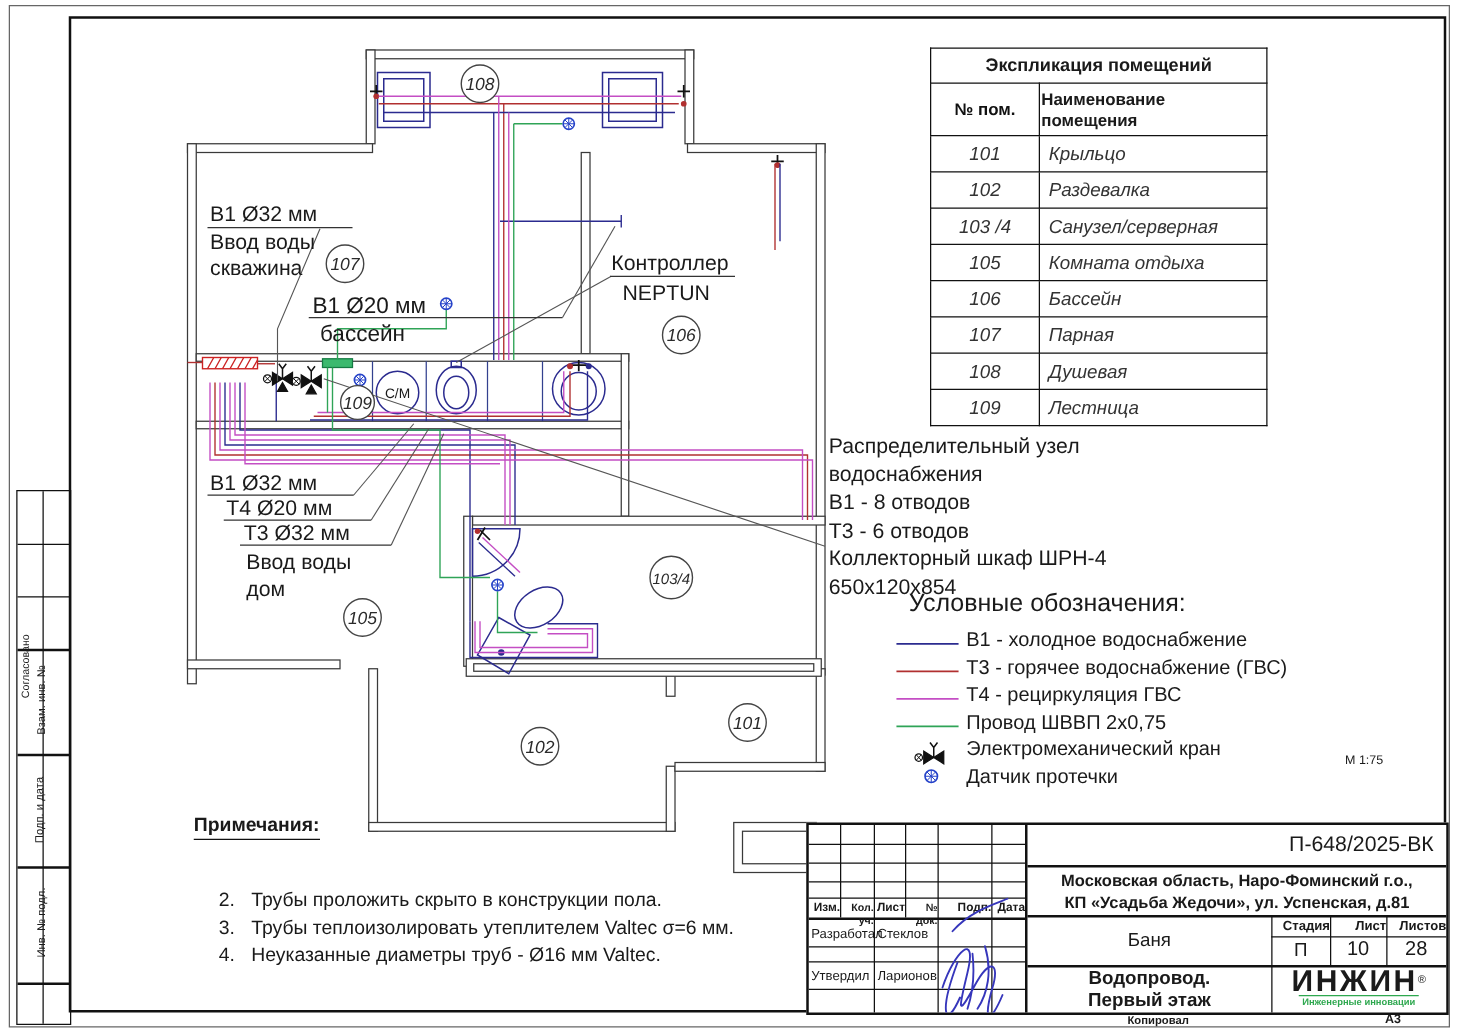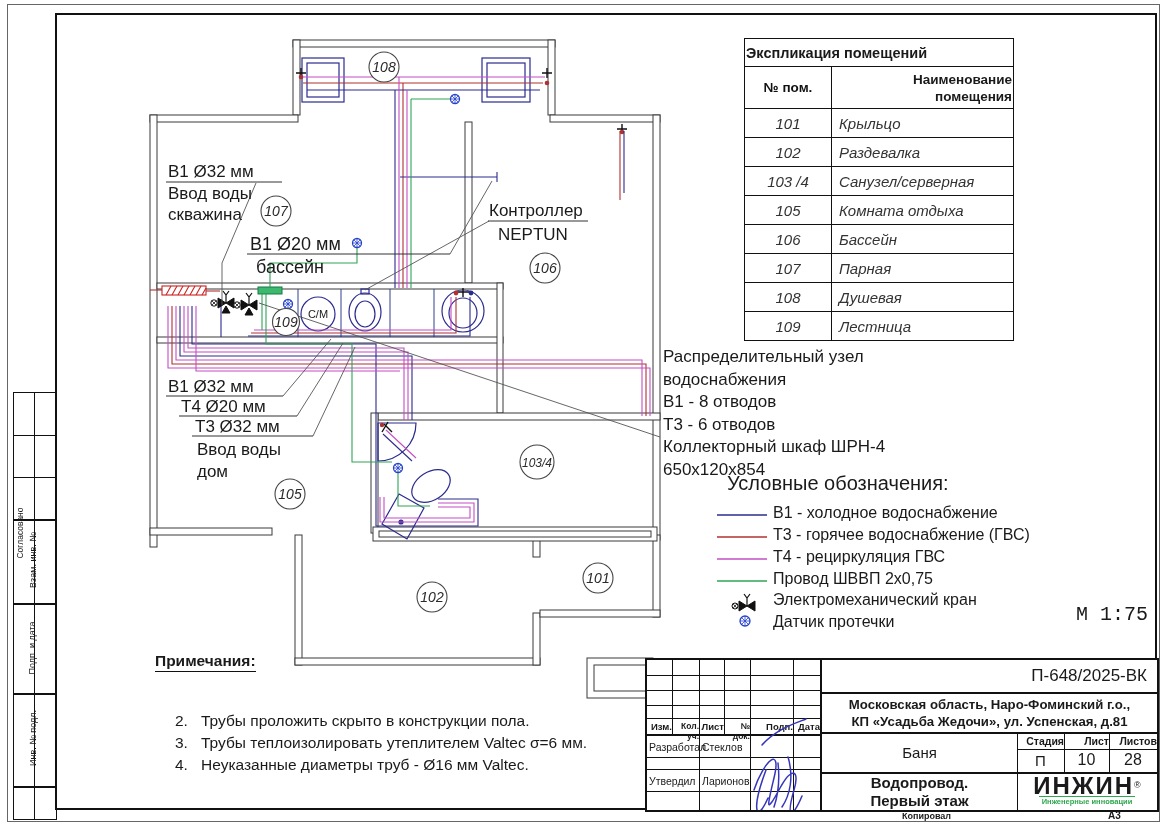--- a/index.html
+++ b/index.html
@@ -10,33 +10,33 @@
   .vl{position:absolute;background:#111;width:1px;}
   
   .outer-edge{left:7px;top:4px;width:1151px;height:816px;border:1px solid #666;}
   .main-frame{left:55px;top:13px;width:1098px;height:793px;border:2.5px solid #111;}
   
   .strip{left:13px;top:392px;width:42px;height:426px;border:1.5px solid #111;}
   .rot{position:absolute;transform-origin:center;transform:rotate(-90deg);font-size:9px;white-space:nowrap;}
   
   .exp{left:744px;top:38px;width:270px;border-collapse:collapse;background:#fff;}
   .exp td,.exp th{border:1.2px solid #111;}
-  .exp .t{font-weight:bold;font-size:14.5px;height:25px;margin-left:37px;}
-  .exp .h{font-weight:bold;font-size:13.5px;text-align:right;height:39px;line-height:17px;}
+  .exp .t{font-weight:bold;font-size:14.5px;text-align:center;height:25px;margin-left:37px;}
+  .exp .h{font-weight:bold;font-size:13.5px;text-align:left;height:39px;line-height:17px;}
   .exp .num{width:84px;text-align:center;font-style:italic;font-size:15px;color:#333;height:26px;font-weight:normal;}
   .exp .nm{padding-left:7px;font-style:italic;font-size:15px;color:#333;font-weight:normal;}
   
   .dist{left:663px;top:346px;width:290px;font-size:17px;line-height:22.5px;background:transparent;}
   .dist .u5{display:block;width:253px;border-bottom:1.5px solid #333;padding-bottom:1px;margin-bottom:1px;}
   
   .leg-title{left:727px;top:472px;font-size:20px;}
   .leg-row{position:absolute;left:700px;width:430px;height:22px;}
   .leg-row .sample{position:absolute;left:17px;top:10px;}
   .leg-row .lab{position:absolute;left:73px;top:1px;font-size:16px;white-space:nowrap;}
-  .scale{left:1076px;top:603px;font-size:20px;font-family:Liberation Mono, monospace;}
+  .scale{left:1076px;top:603px;font-size:10px;}
   
   .notes-title{left:155px;top:652px;font-size:15.5px;font-weight:bold;border-bottom:1.6px solid #111;padding-bottom:1px;}
   .note{position:absolute;left:175px;font-size:15.5px;white-space:nowrap;}
   .note .nn{display:inline-block;width:26px;}
   
   .tb{left:645px;top:658px;width:510px;height:150px;border:2px solid #111;background:#fff;}
   .tb .cell{position:absolute;overflow:hidden;}
   .small-b{font-size:9.5px;font-weight:bold;text-align:right;}
   .copied{left:902px;top:811px;font-size:9px;font-weight:bold;}
   .fmt{left:1108px;top:810px;font-size:10px;font-weight:bold;}

